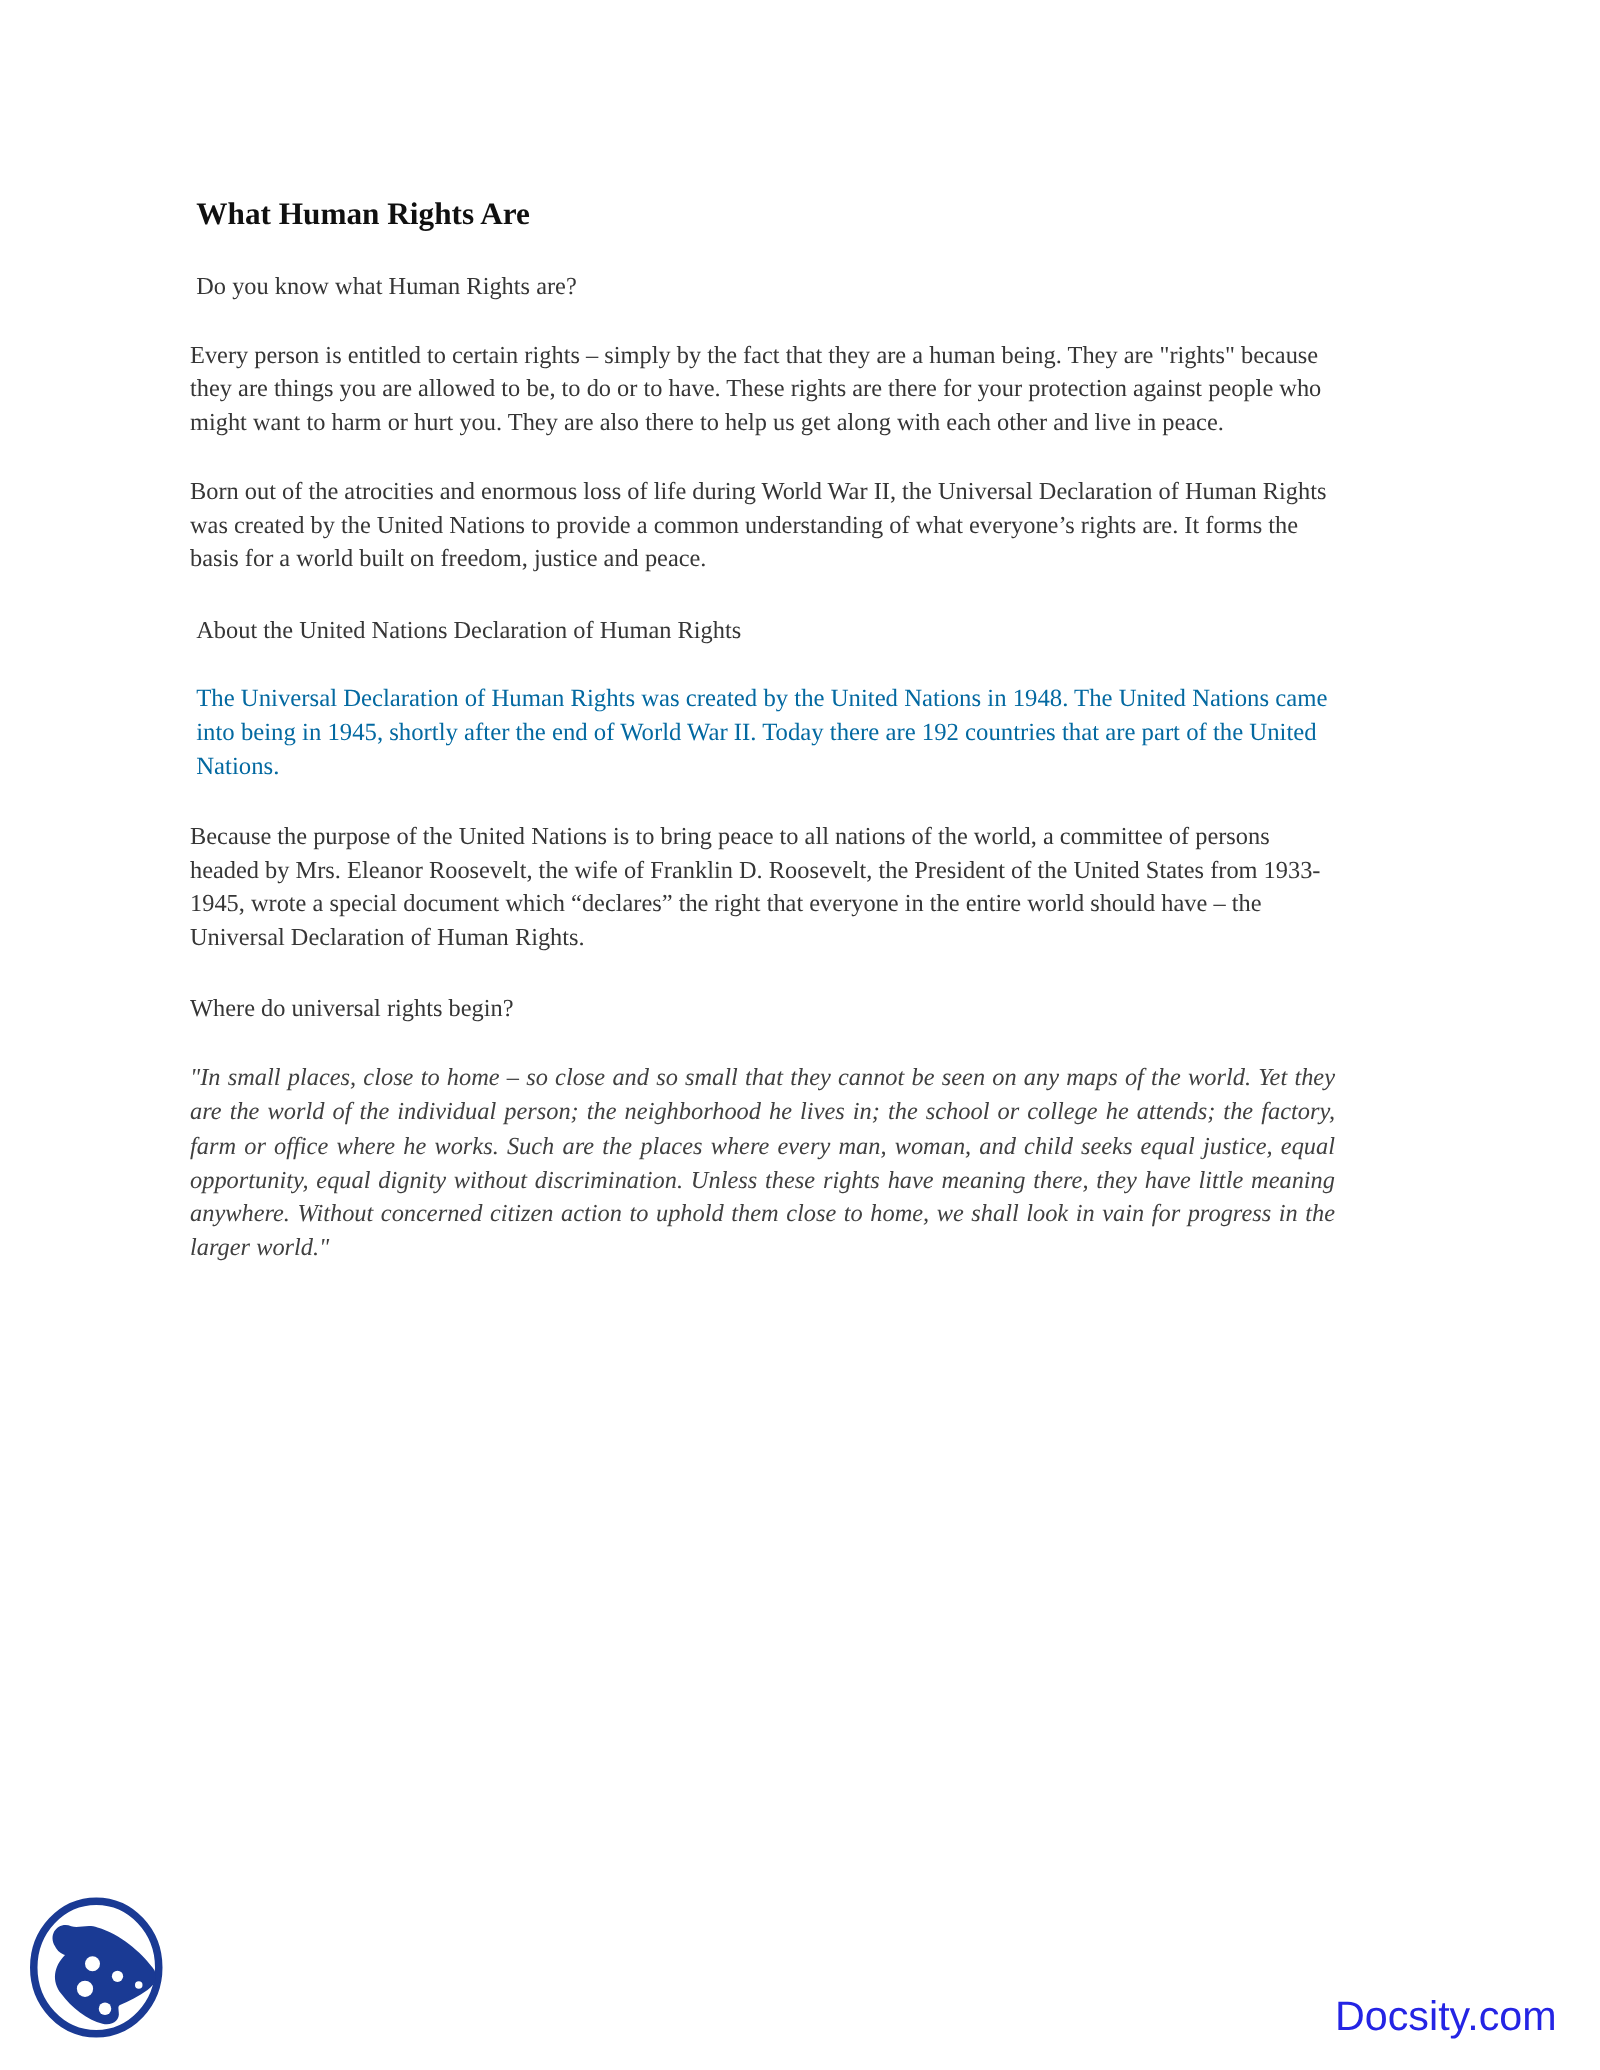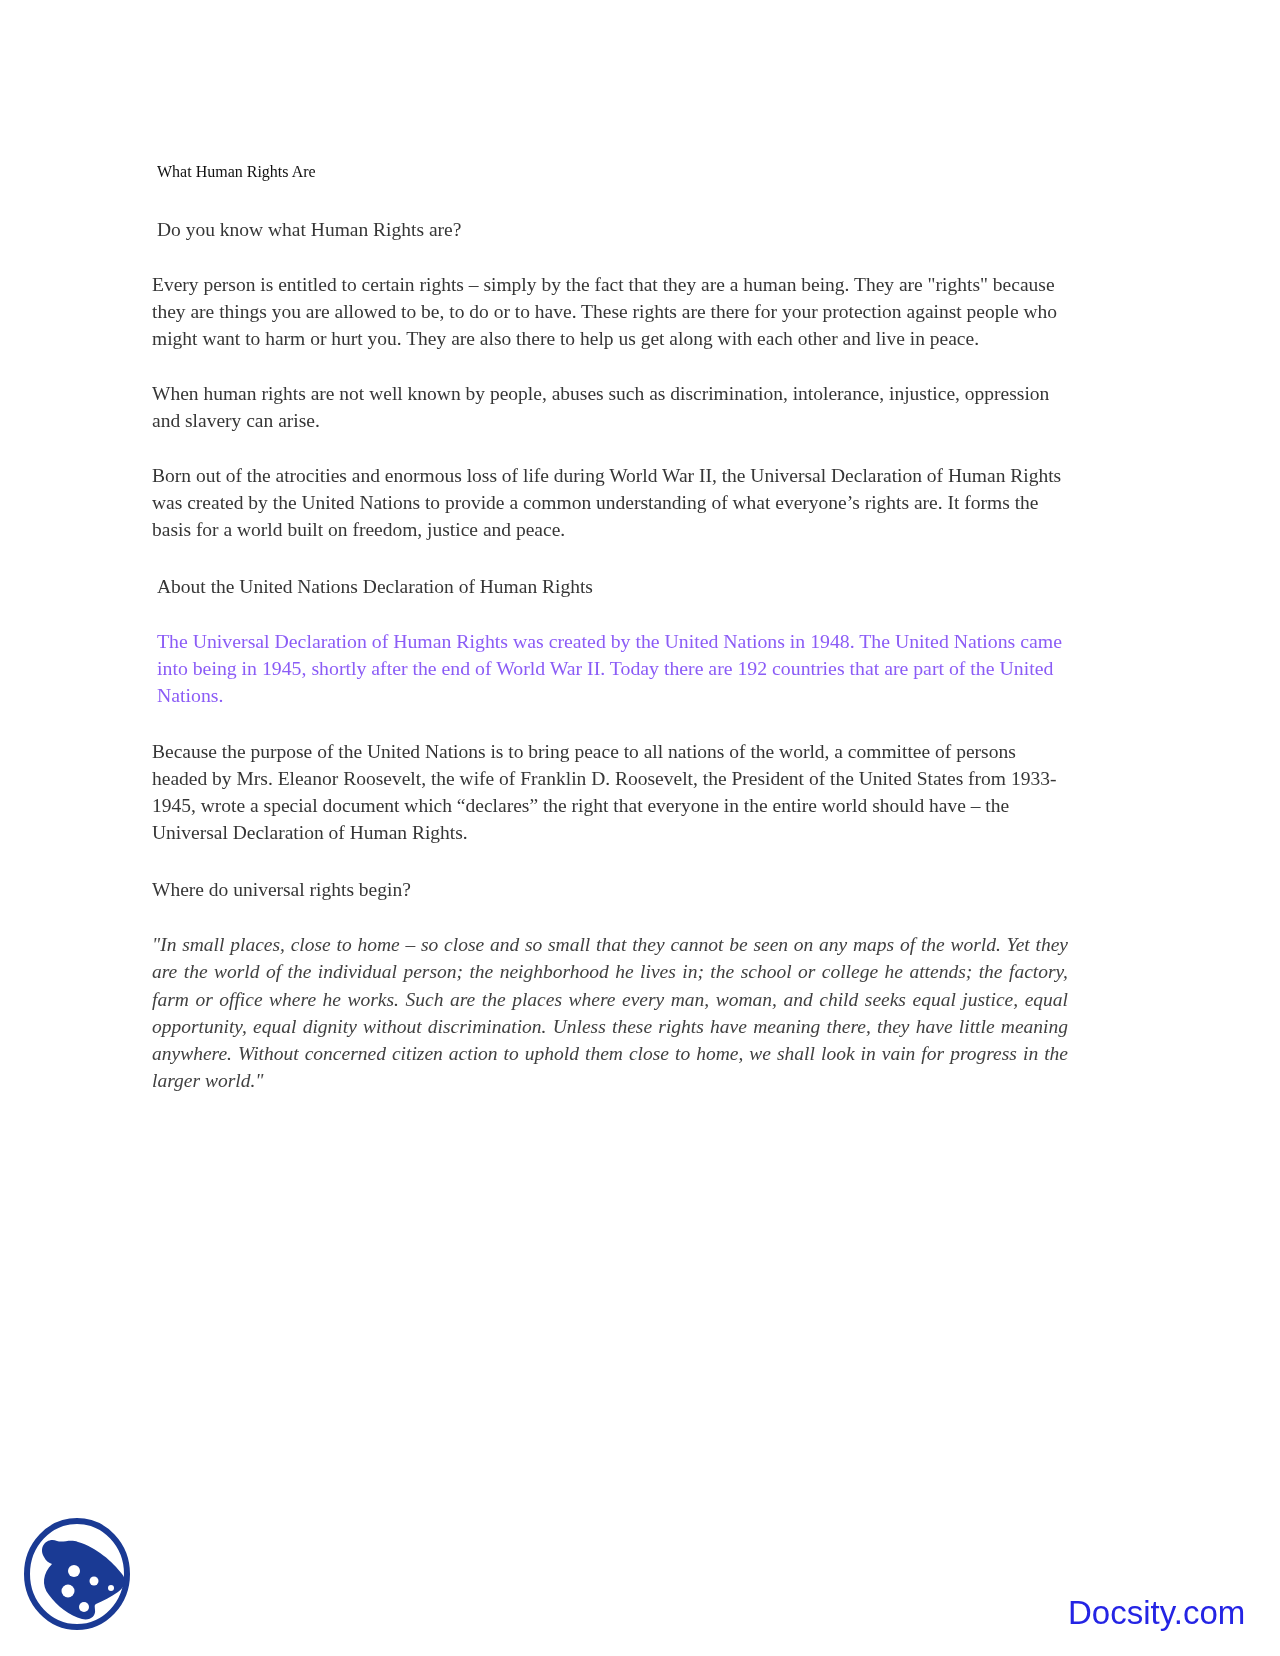--- a/index.html
+++ b/index.html
@@ -15,35 +15,35 @@
     overflow: hidden;
     font-family: "Liberation Serif", "DejaVu Serif", serif;
   }
   .content {
     position: absolute;
     left: 152px;
     top: 158px;
     width: 916px;
   }
   .content h2 {
-    font-size: 16px;
-    font-weight: normal;
+    font-size: 25px;
+    font-weight: bold;
     color: #101010;
     line-height: 27px;
     margin: 0 0 31px 5px;
   }
   .content p {
     font-size: 19.5px;
     color: #363636;
     line-height: 27px;
     margin: 1px 0 28px 0;
     text-align: left;
   }
   .content p.indent { margin-left: 5px; }
-  .content p.dark { color: #8b5cf6; font-size: 19.8px; margin-bottom: 29px; }
+  .content p.dark { color: #0369a1; font-size: 19.8px; margin-bottom: 29px; }
   .content p.pre-heading-gap { margin-bottom: 30px; }
   .content blockquote {
     font-size: 19.5px;
     font-style: italic;
     color: #404040;
     line-height: 27.3px;
     margin: 0;
     text-align: justify;
   }
   .logo-box {
@@ -66,21 +66,20 @@
 </style>
 </head>
 <body>
 
 <div class="page">
 
   <div class="content">
     <h2>What Human Rights Are</h2>
     <p class="indent">Do you know what Human Rights are?</p>
     <p>Every person is entitled to certain rights – simply by the fact that they are a human being. They are "rights" because they are things you are allowed to be, to do or to have. These rights are there for your protection against people who might want to harm or hurt you. They are also there to help us get along with each other and live in peace.</p>
-    <p>When human rights are not well known by people, abuses such as discrimination, intolerance, injustice, oppression and slavery can arise.</p>
     <p class="pre-heading-gap">Born out of the atrocities and enormous loss of life during World War II, the Universal Declaration of Human Rights was created by the United Nations to provide a common understanding of what everyone’s rights are. It forms the basis for a world built on freedom, justice and peace.</p>
     <p class="indent">About the United Nations Declaration of Human Rights</p>
     <p class="dark indent">The Universal Declaration of Human Rights was created by the United Nations in 1948. The United Nations came into being in 1945, shortly after the end of World War II. Today there are 192 countries that are part of the United Nations.</p>
     <p class="pre-heading-gap">Because the purpose of the United Nations is to bring peace to all nations of the world, a committee of persons headed by Mrs. Eleanor Roosevelt, the wife of Franklin D. Roosevelt, the President of the United States from 1933-1945, wrote a special document which “declares” the right that everyone in the entire world should have – the Universal Declaration of Human Rights.</p>
     <p>Where do universal rights begin?</p>
     <blockquote>"In small places, close to home – so close and so small that they cannot be seen on any maps of the world. Yet they are the world of the individual person; the neighborhood he lives in; the school or college he attends; the factory, farm or office where he works. Such are the places where every man, woman, and child seeks equal justice, equal opportunity, equal dignity without discrimination. Unless these rights have meaning there, they have little meaning anywhere. Without concerned citizen action to uphold them close to home, we shall look in vain for progress in the larger world."</blockquote>
   </div>
 
   <div class="logo-box">
     <svg width="110" height="116" viewBox="0 0 110 116" xmlns="http://www.w3.org/2000/svg">

